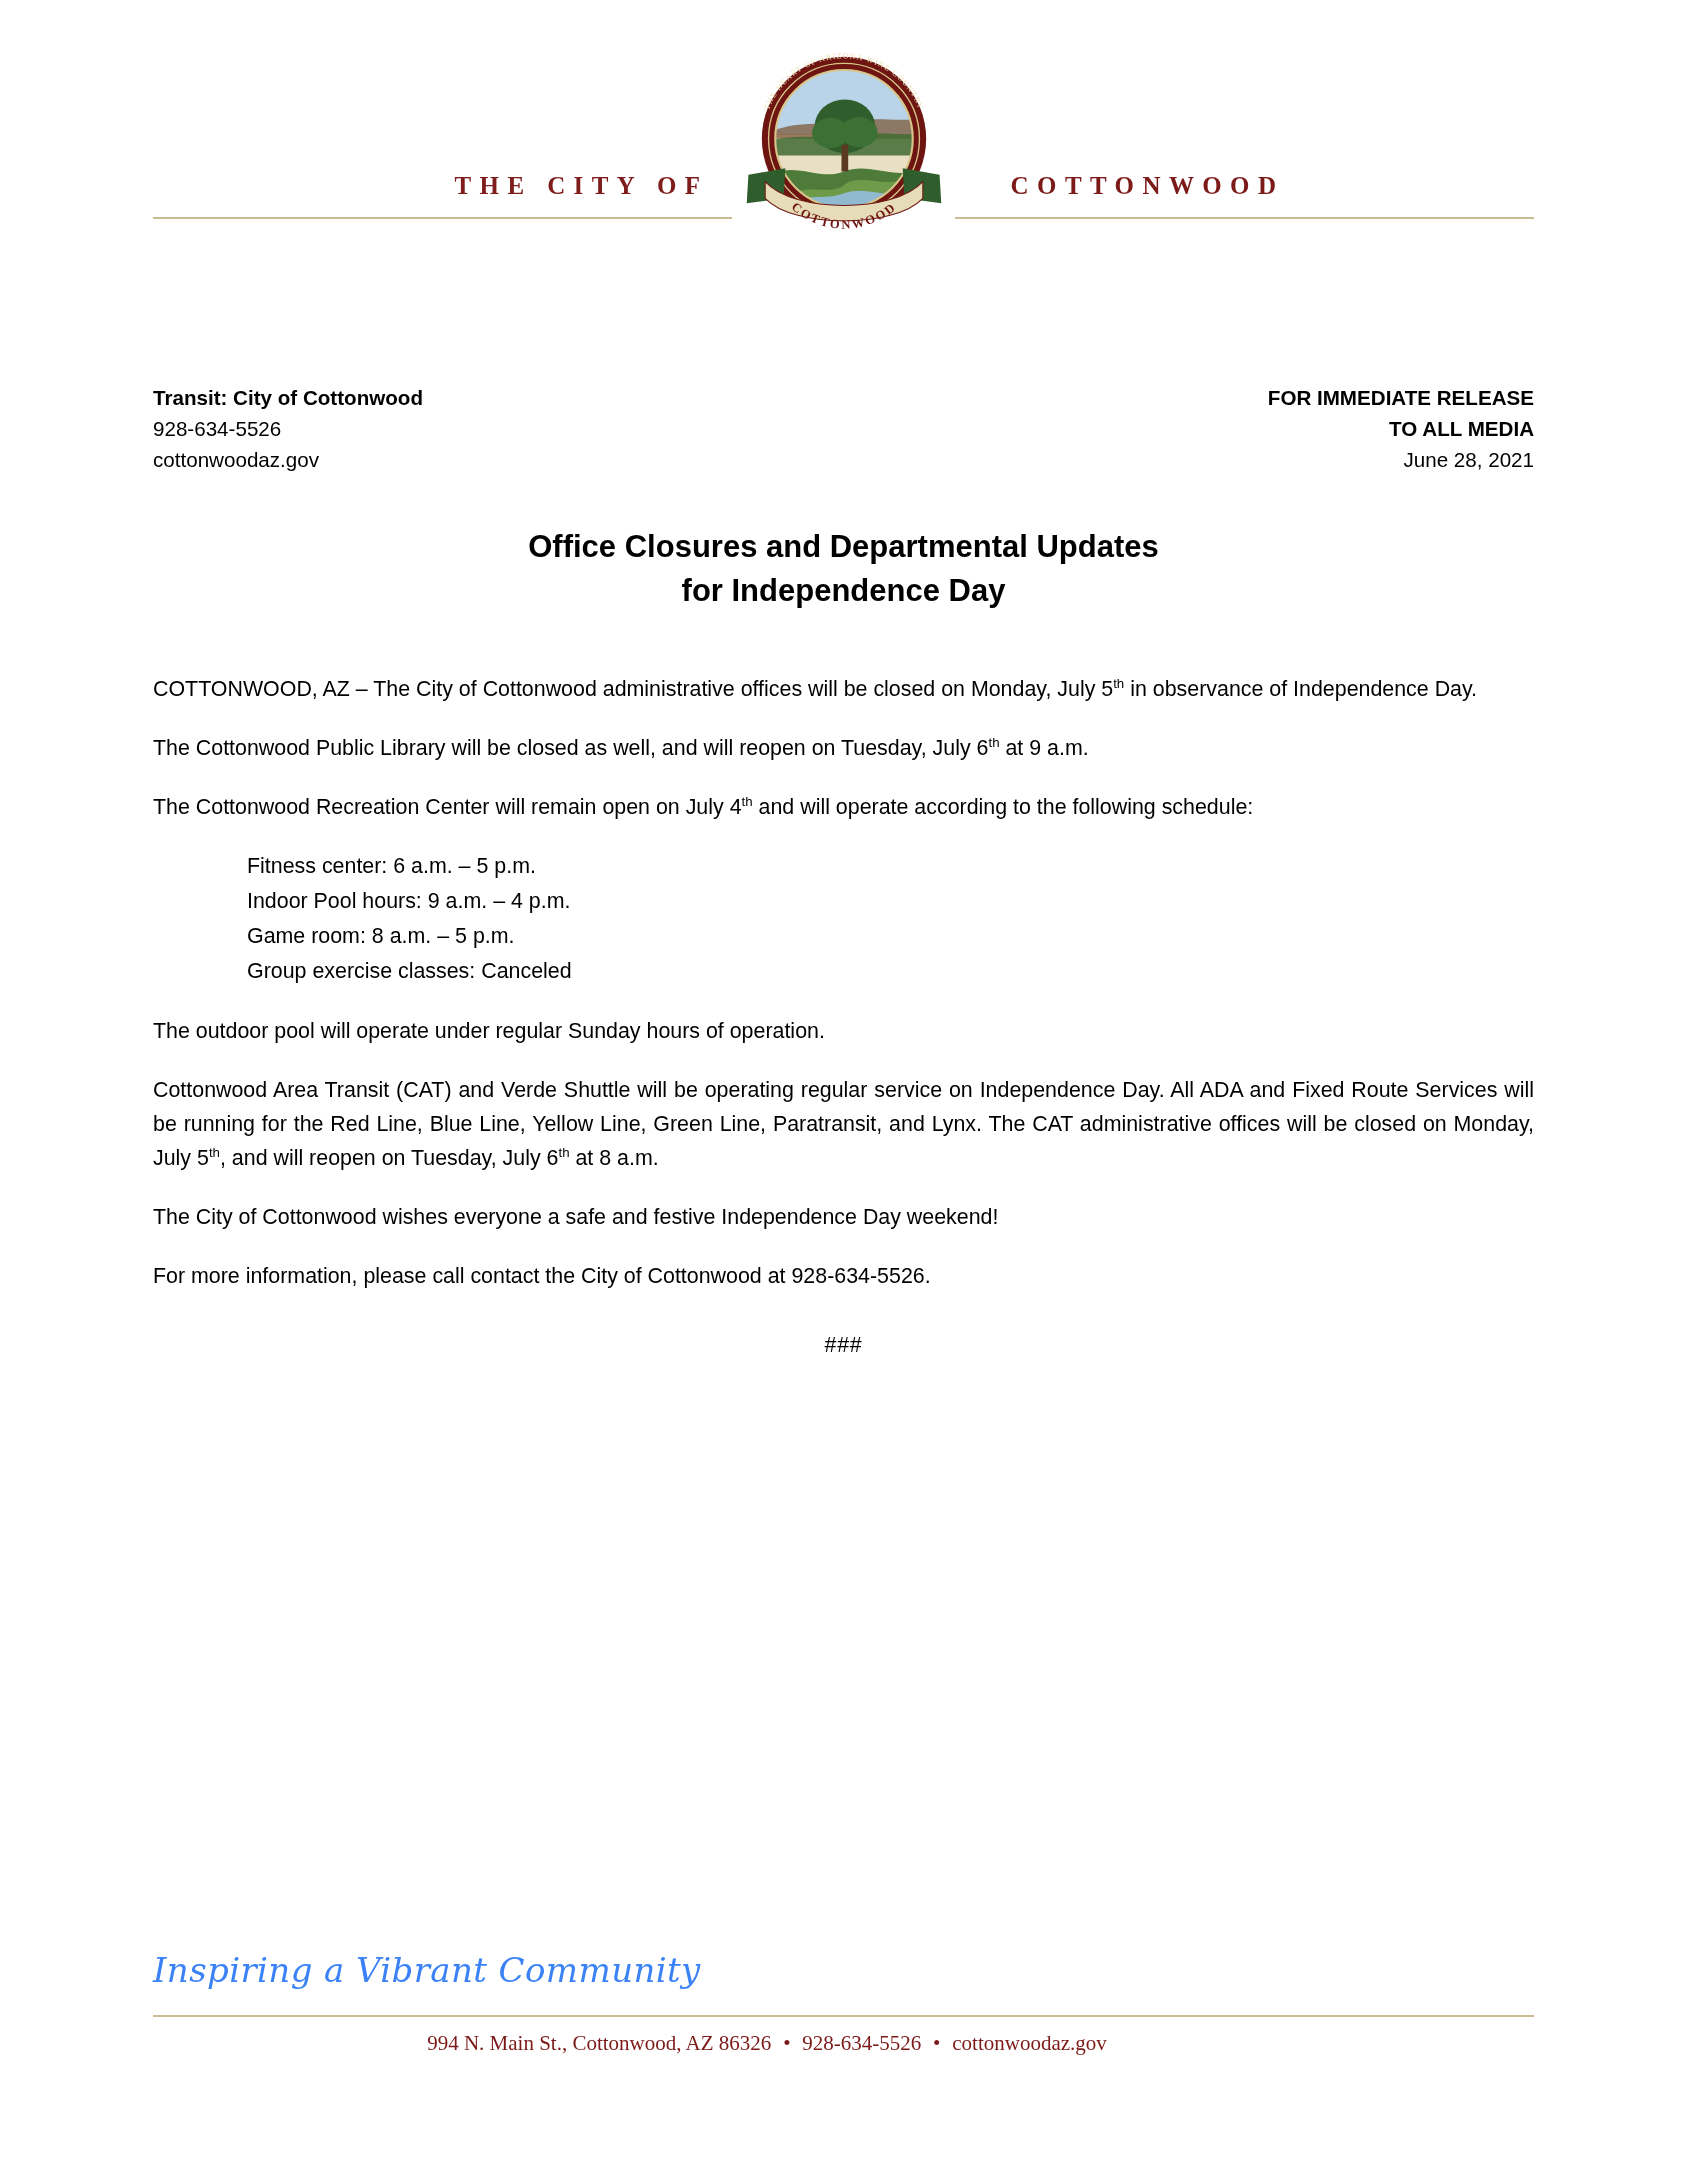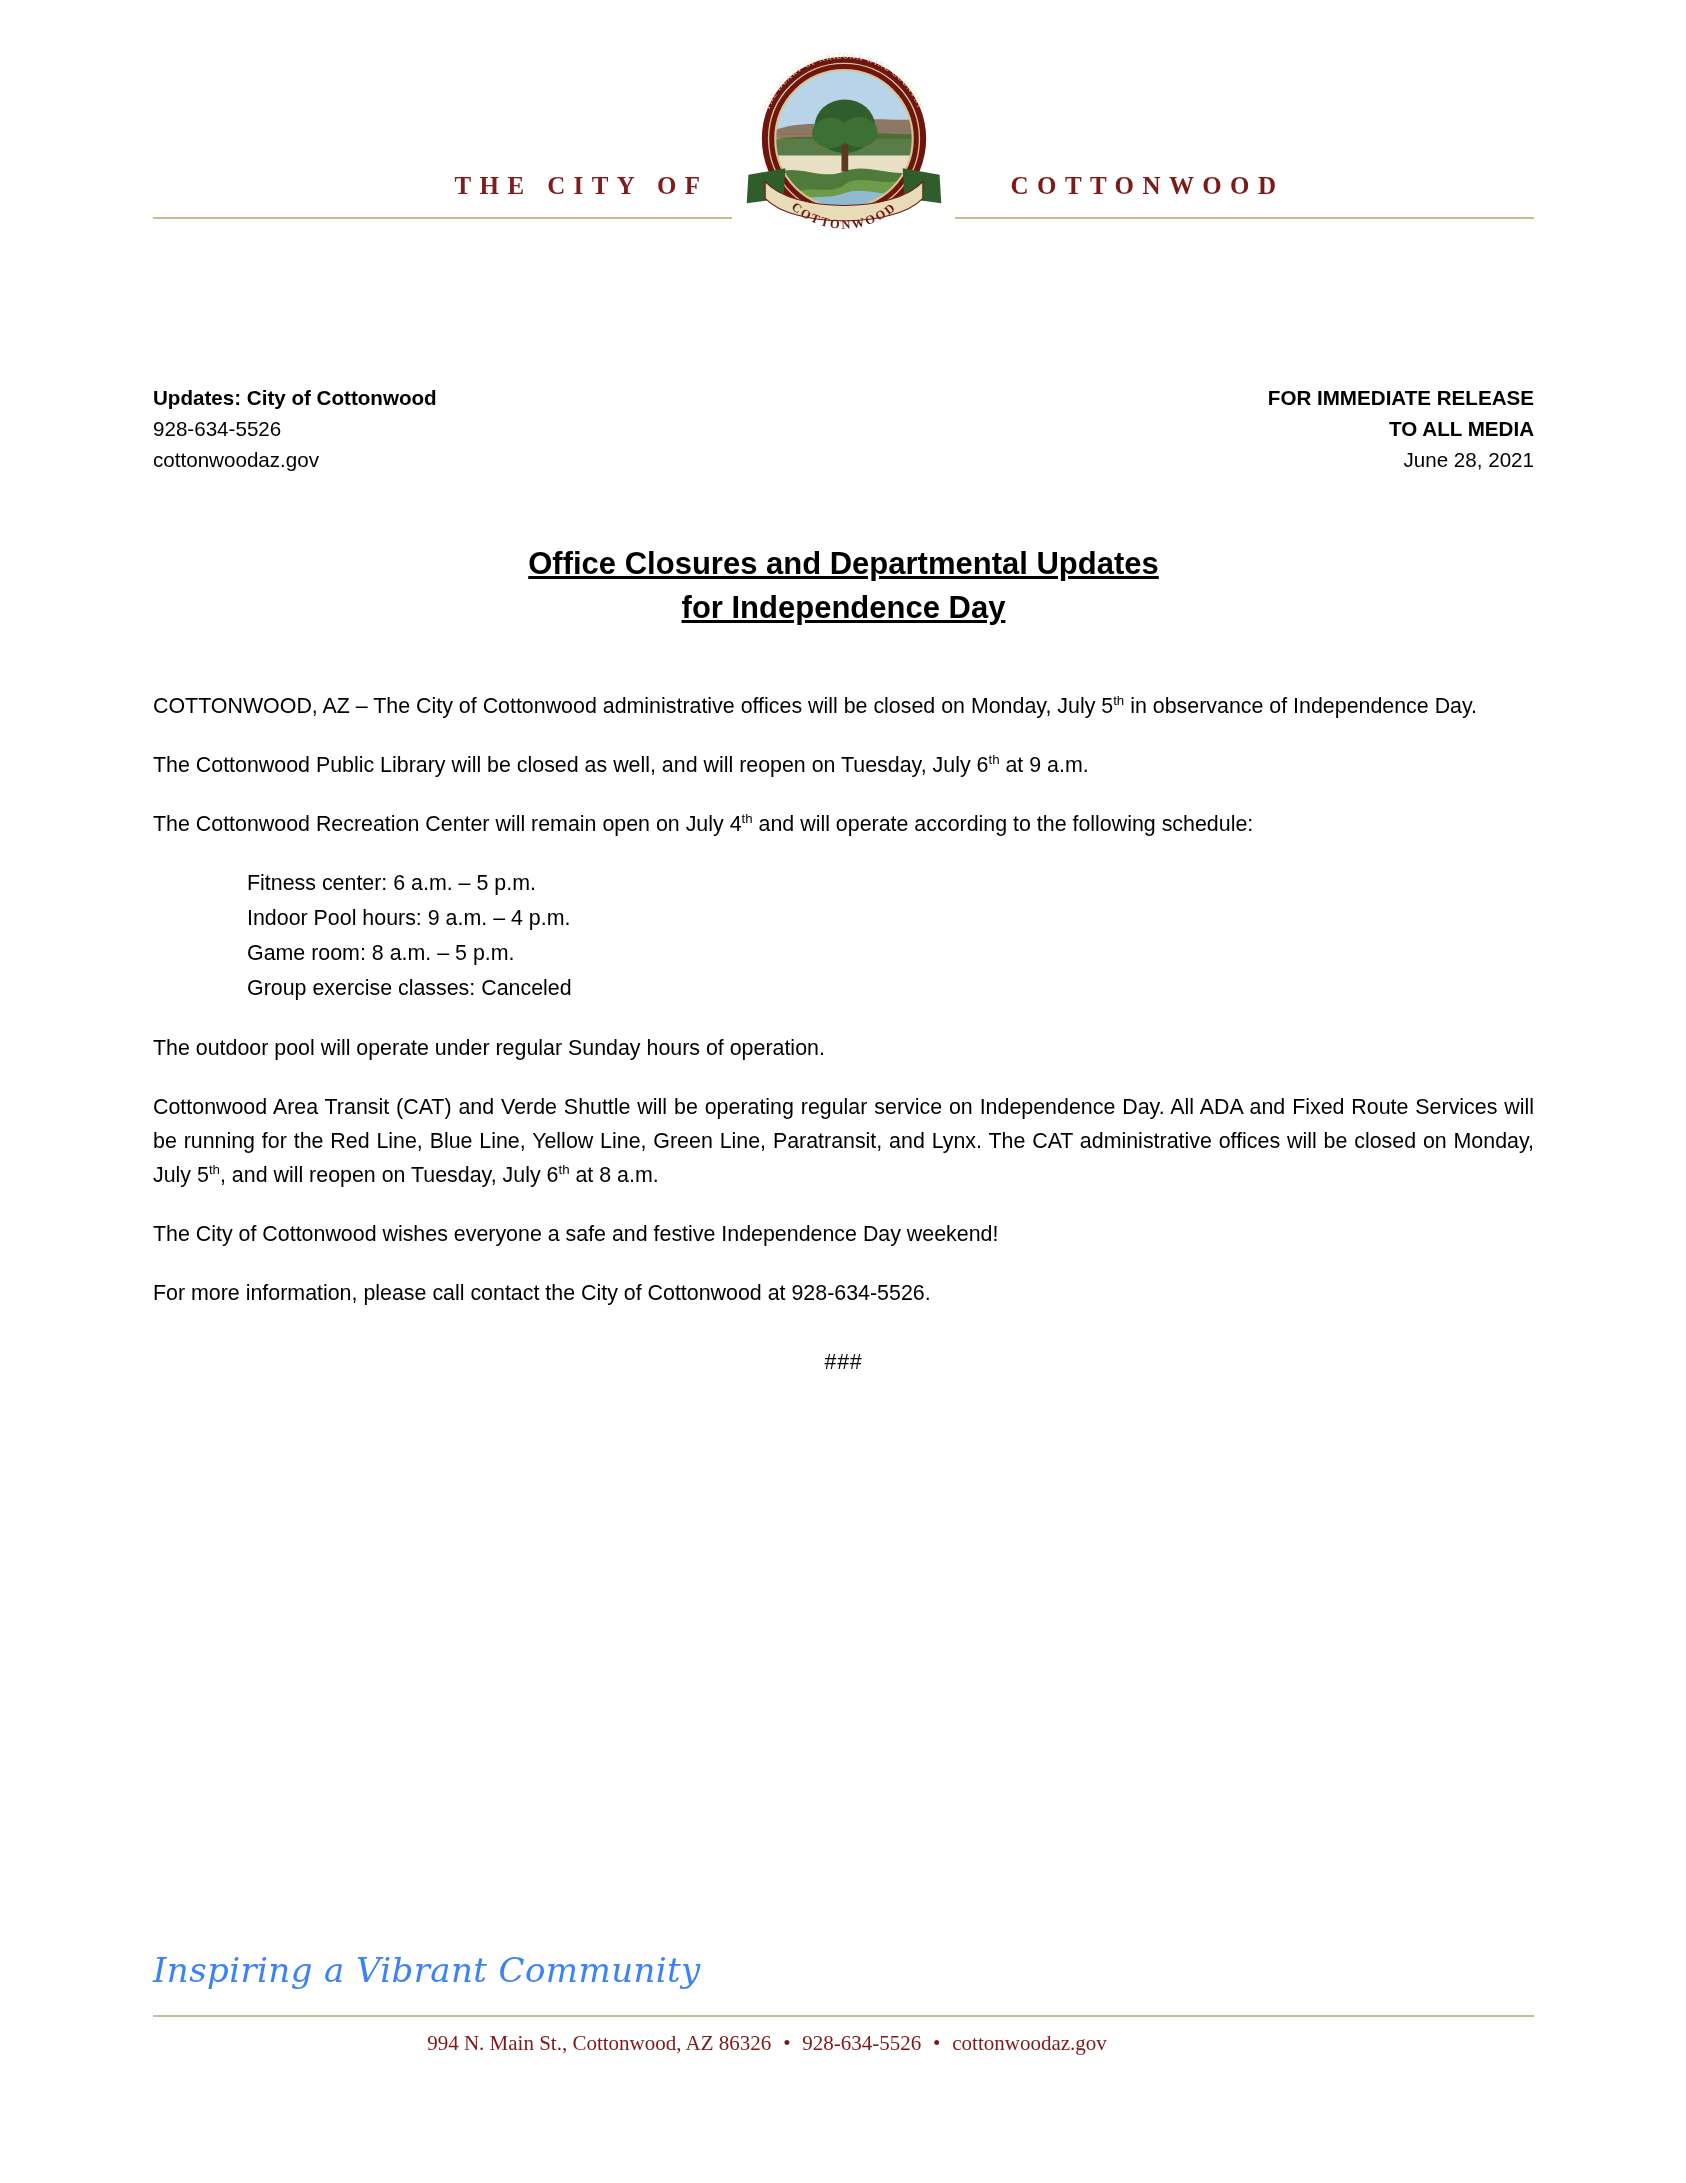--- a/index.html
+++ b/index.html
@@ -90,26 +90,25 @@
     right: 0;
     top: 0;
     text-align: right;
     font-size: 20.6px;
     line-height: 31px;
   }
   .contact-right .bold { font-weight: bold; }
 
   
   .doc-title {
-    margin-top: 59px;
+    margin-top: 42px;
     text-align: center;
     font-size: 31px;
     font-weight: bold;
     line-height: 44px;
-    text-decoration: underline;
   }
 
   
   .body-copy {
     margin-top: 59px;
     font-size: 21.4px;
     line-height: 34px;
   }
   .body-copy p {
     margin: 0 0 25px 0;
@@ -226,21 +225,21 @@
         <path d="M36,176 C70,214 190,214 224,176 L224,196 C190,232 70,232 36,196 Z" fill="#e6dcb8" stroke="#6e1512" stroke-width="1.2"></path>
         <text font-family="&quot;Liberation Serif&quot;, serif" font-size="15" font-weight="bold" fill="#6e1512" letter-spacing="2.5">
           <textPath href="#arcBottom" startOffset="50%" text-anchor="middle">COTTONWOOD</textPath>
         </text>
       </svg>
     </div>
   </div>
 
   <div class="contact-row">
     <div class="contact-left">
-      <div class="bold">Updates: City of Cottonwood</div>
+      <div class="bold">Transit: City of Cottonwood</div>
       <div>928-634-5526</div>
       <div>cottonwoodaz.gov</div>
     </div>
     <div class="contact-right">
       <div class="bold">FOR IMMEDIATE RELEASE</div>
       <div class="bold">TO ALL MEDIA</div>
       <div>June 28, 2021</div>
     </div>
   </div>
 

